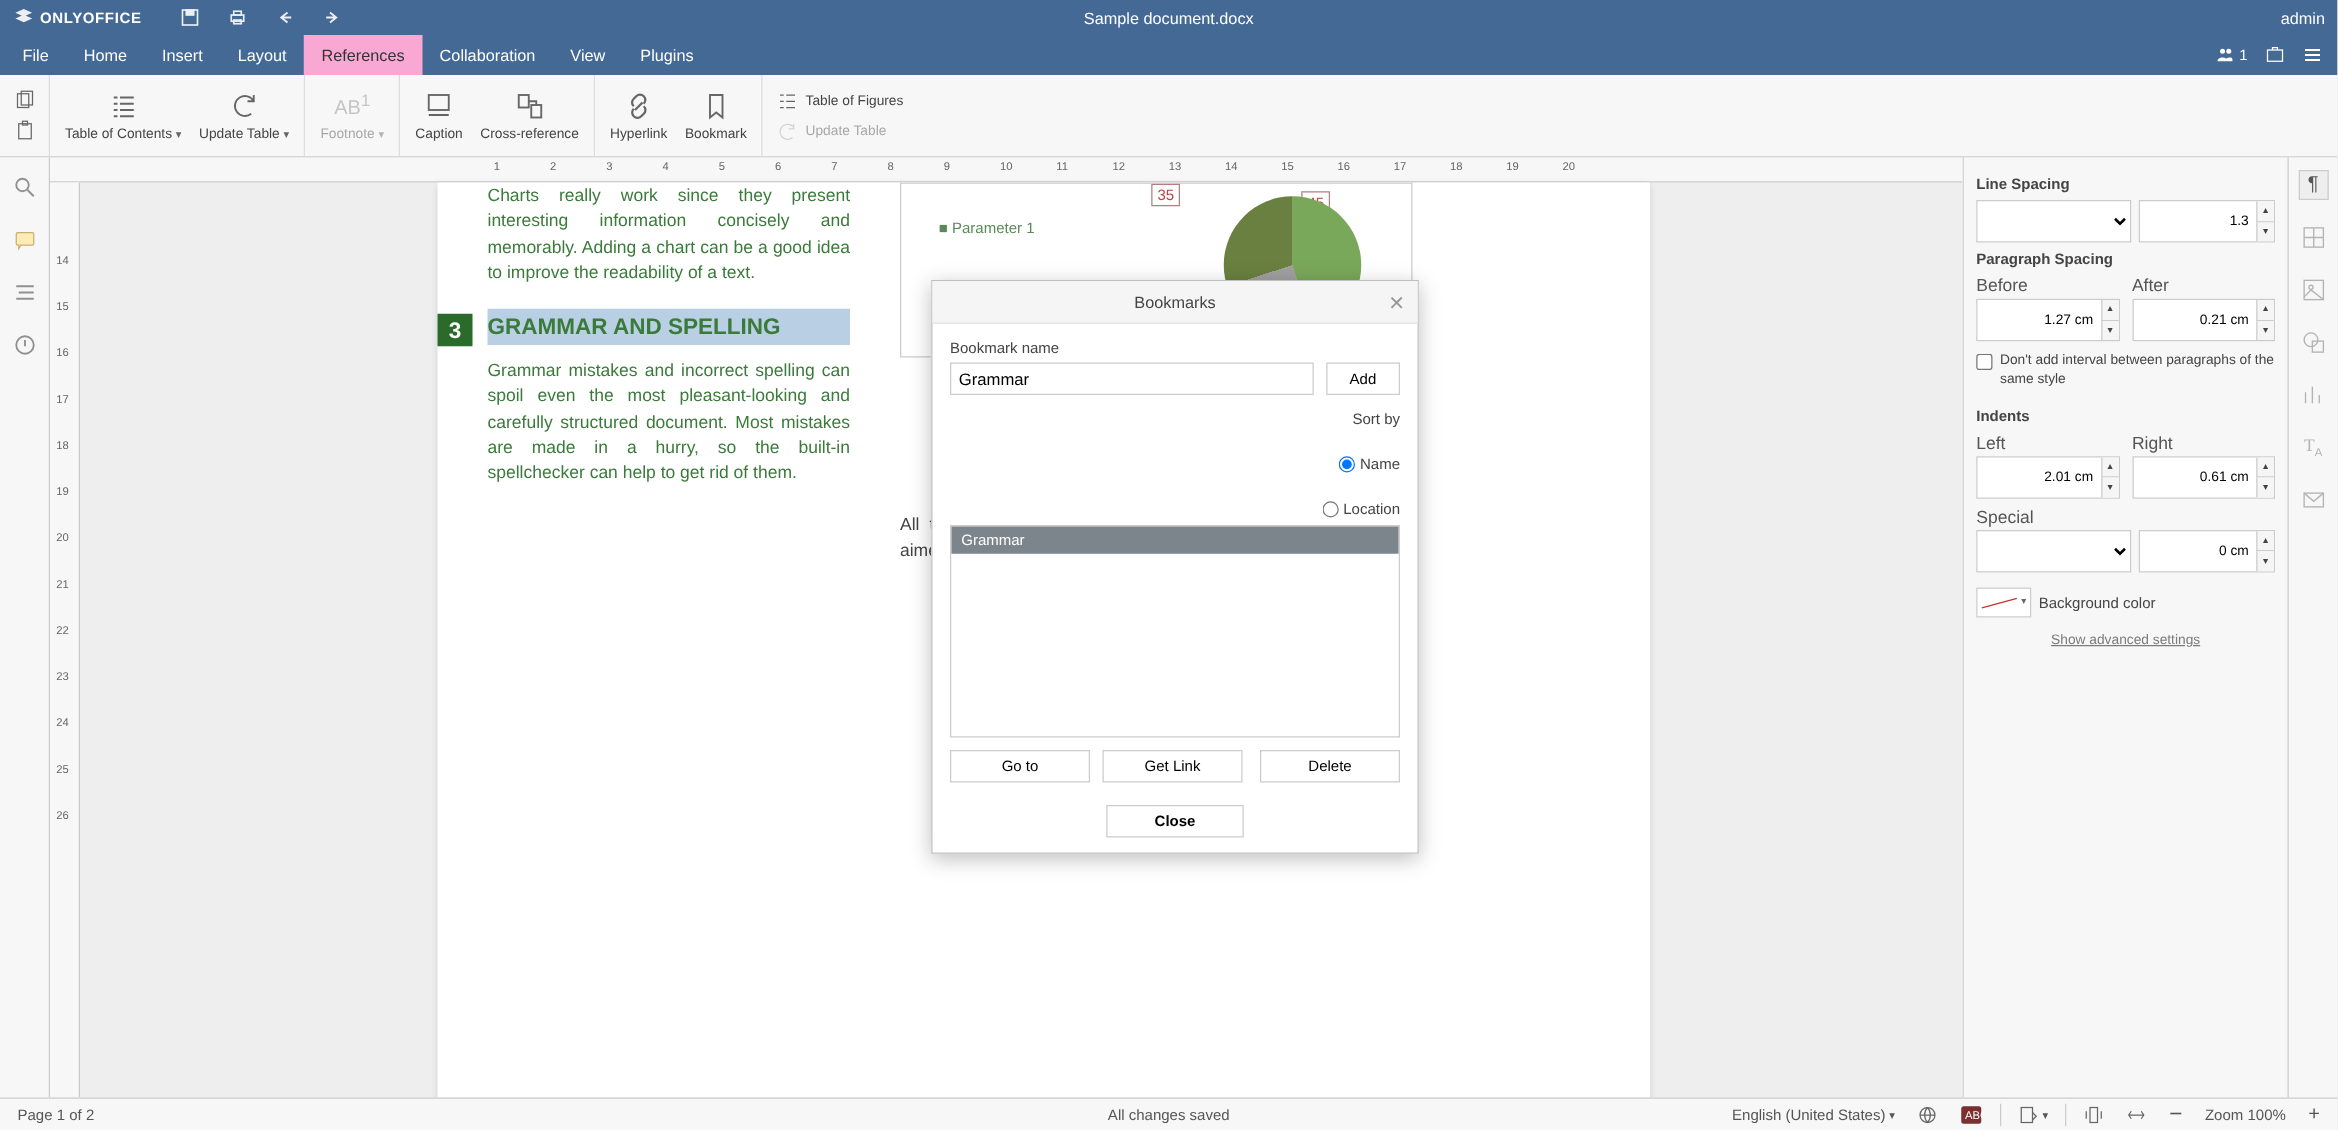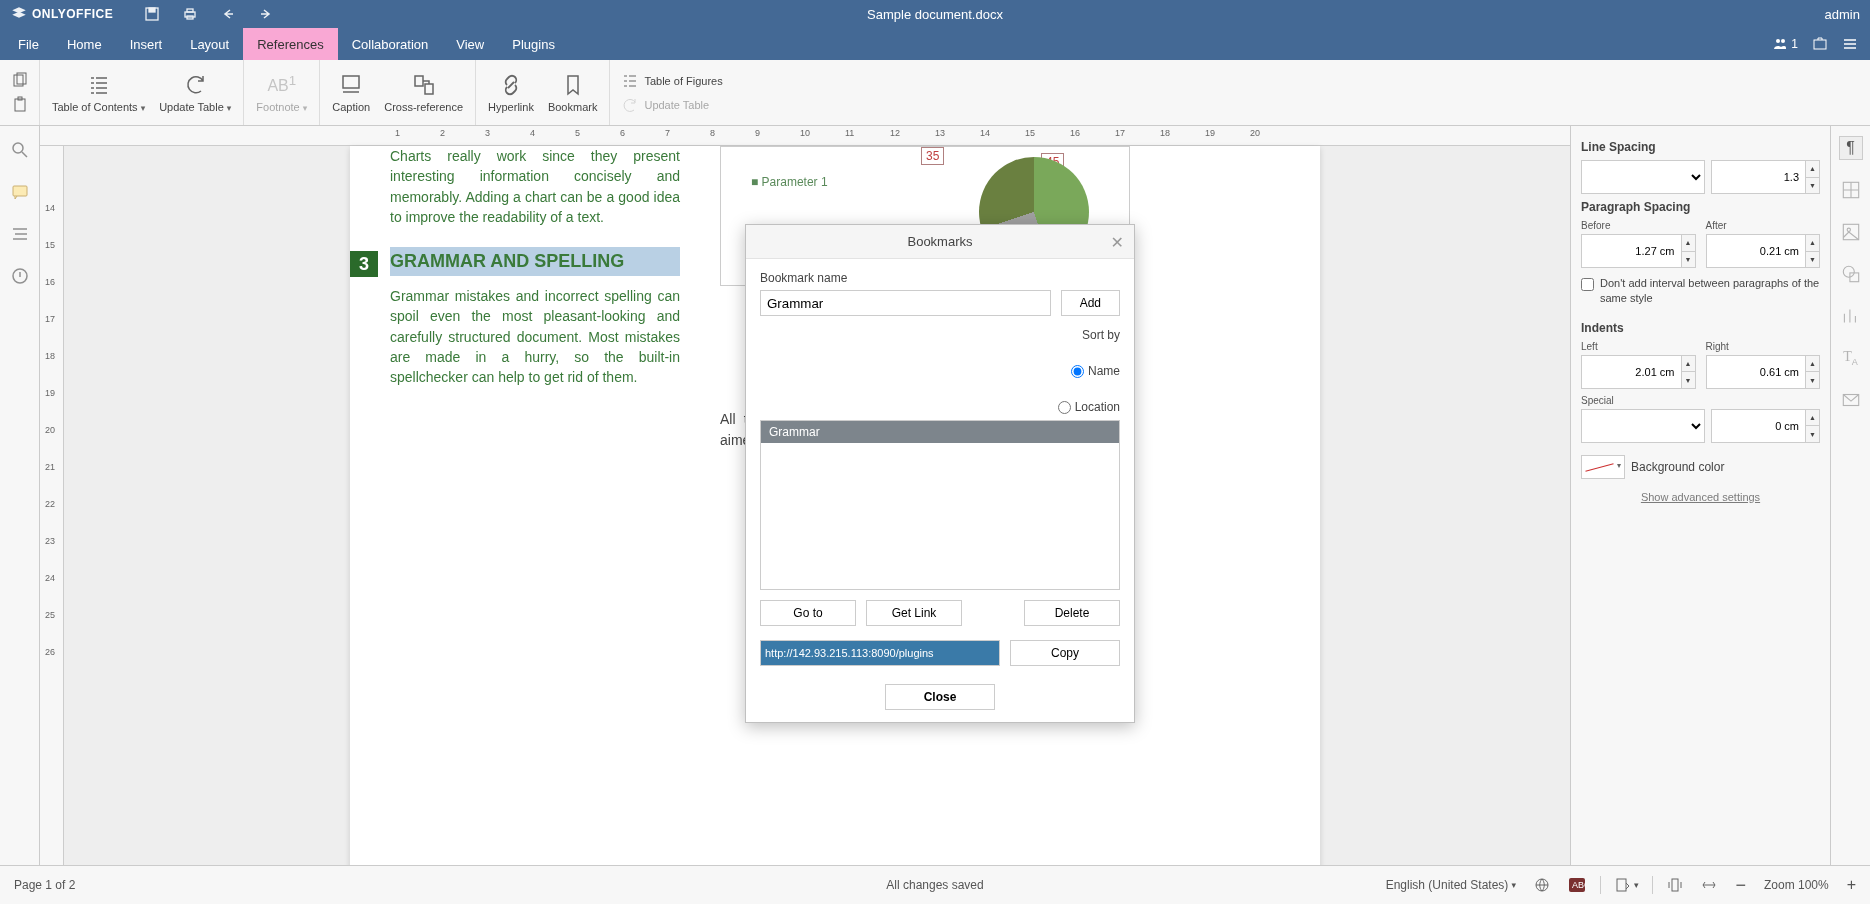--- a/index.html
+++ b/index.html
@@ -62,40 +62,40 @@
 .chart-box { position: absolute; left: 370px; top: 0px; width: 410px; height: 140px; border: 1px solid #ccc; background: #fff; }
 .chart-box .badge { position:absolute; border:1px solid #b08080; background:#fff; color:#c04040; font-size:12px; padding:1px 4px;}
 .chart-box .pie { position:absolute; right:40px; top:10px; width:110px; height:110px; border-radius:50%; background: conic-gradient(#7aa85a 0 45%, #a0a0a0 45% 70%, #6a8040 70% 100%); }
 
 
 .right-panel { width: 260px; background: #f7f7f7; border-left: 1px solid #cbcbcb; padding: 8px 10px; font-size: 12px; color: #444; overflow-y: auto; }
 .right-panel .sect { font-weight: bold; font-size: 12px; margin: 6px 0 6px; }
 .right-panel .row { display: flex; align-items: center; gap: 6px; margin-bottom: 6px; }
 .right-panel .half { display: flex; gap: 10px; }
 .right-panel .half > div { flex: 1; }
-.right-panel label { font-size: 10px; color: #555; display: block; margin-bottom: 3px; }
+.right-panel label { font-size: 14px; color: #555; display: block; margin-bottom: 3px; }
 .right-panel select, .right-panel input[type=text].spin { width: 100%; height: 24px; border: 1px solid #ccc; background: #fff; font-size: 11px; padding: 16px 6px; }
 .spin-wrap { position: relative; }
 .spin-wrap input { text-align: right; padding-right: 20px !important; }
 .spin-wrap .spinbtns { position: absolute; right: 1px; top: 1px; bottom: 1px; width: 14px; display: flex; flex-direction: column; }
 .spin-wrap .spinbtns div { flex: 1; border-left: 1px solid #ccc; display: flex; align-items: center; justify-content: center; font-size: 7px; cursor: pointer; background: #f5f5f5; }
 .spin-wrap .spinbtns div:first-child { border-bottom: 1px solid #ccc; }
 .right-panel .check { display: flex; align-items: flex-start; gap: 6px; font-size: 11px; line-height: 1.4; }
 .right-panel .check input { margin-top: 2px; }
 .right-panel .link { color: #7b7b7b; text-align: center; margin-top: 12px; cursor: pointer; text-decoration: underline; font-size: 11px; }
 .right-panel .borderbtn { width: 44px; height: 24px; border: 1px solid #ccc; background: #fff; position: relative; cursor:pointer; }
 .right-panel .borderbtn::before { content: ''; position: absolute; left: 3px; right: 10px; top: 50%; height: 1px; background: #cc3030; transform: rotate(-15deg); }
 .right-panel .borderbtn::after { content: '▾'; position: absolute; right: 3px; top: 5px; font-size: 8px; color: #666; }
 
 .right-tabs { width: 40px; background: #f7f7f7; border-left: 1px solid #cbcbcb; display: flex; flex-direction: column; align-items: center; padding-top: 10px; gap: 18px; }
 .right-tabs .tb { width: 24px; height: 24px; cursor: pointer; opacity: 0.6; display:flex;align-items:center;justify-content:center; border:1px solid transparent;}
 .right-tabs .tb.active { opacity: 1; border:1px solid #ccc; background:#eee;}
 
 
-.statusbar { position: absolute; bottom: 0; left: 0; right: 0; height: 39px; background: #f7f7f7; border-top: 1px solid #cbcbcb; display: flex; align-items: center; font-size: 12px; color: #555; }
+.statusbar { position: absolute; bottom: 0; left: 0; right: 0; height: 26px; background: #f7f7f7; border-top: 1px solid #cbcbcb; display: flex; align-items: center; font-size: 12px; color: #555; }
 .statusbar .seg { padding: 0 14px; }
 .statusbar .seg.center { position: absolute; left: 50%; transform: translateX(-50%); }
 .statusbar .right { margin-left: auto; display: flex; align-items: center; gap: 10px; padding-right: 10px; }
 .statusbar .sbtn { cursor: pointer; padding: 2px 4px; display:flex; align-items:center; gap:3px;}
 .statusbar .divider { width: 1px; height: 18px; background: #ccc; }
 
 
 .dialog { position: absolute; left: 745px; top: 224px; width: 390px; background: #fff; border: 1px solid #c0c0c0; box-shadow: 0 4px 16px rgba(0,0,0,0.25); z-index: 100; font-size: 12px; color: #444; }
 .dialog .dlg-title { background: #f5f5f5; height: 34px; display: flex; align-items: center; justify-content: center; position: relative; font-size: 13px; border-bottom: 1px solid #e3e3e3; }
 .dialog .dlg-close { position: absolute; right: 10px; top: 8px; cursor: pointer; font-size: 16px; color: #999; }
@@ -103,21 +103,21 @@
 .dialog label.fld { display: block; margin-bottom: 5px; }
 .dialog .name-row { display: flex; gap: 10px; margin-bottom: 12px; }
 .dialog .name-row input { flex: 1; height: 26px; border: 1px solid #ccc; padding: 0 6px; }
 .dialog .btn { border: 1px solid #ccc; background: #fff; height: 26px; padding: 0 18px; cursor: pointer; font-size: 12px; display: inline-flex; align-items: center; justify-content: center; }
 .dialog .sort-row { display: flex; align-items: flex-end; gap: 22px; margin-bottom: 6px; flex-direction: column; }
 .dialog .sort-row .r { display: flex; align-items: center; gap: 4px; }
 .dialog .list { border: 1px solid #ccc; height: 170px; overflow: auto; }
 .dialog .list .item { padding: 4px 8px; }
 .dialog .list .item.sel { background: #7d858c; color: #fff; }
 .dialog .btn-row { display: flex; gap: 10px; margin-top: 10px; }
-.dialog .btn-row .btn { flex: 0 0 auto; width: 96px; }
+.dialog .btn-row .btn { flex: 0 0 auto; width: 112px; }
 .dialog .btn-row .push { margin-left: auto; }
 .dialog .link-row { display: flex; gap: 10px; margin-top: 14px; align-items: center; }
 .dialog .link-row input { flex: 1; height: 26px; border: 1px solid #ccc; padding: 0 4px; color: #fff; background: #3a7aa8; font-size: 11px; }
 .dialog .dlg-footer {  padding: 6px 14px 12px; display: flex; justify-content: center; }
 .dialog .dlg-footer .btn { width: 110px; font-weight: bold; }
 
 svg { display: block; }
 </style>
 </head>
 <body>
@@ -514,24 +514,20 @@
         </label>
     </div>
     <div class="list">
       <div class="item sel">Grammar</div>
     </div>
     <div class="btn-row">
       <button class="btn">Go to</button>
       <button class="btn">Get Link</button>
       <button class="btn push">Delete</button>
     </div>
-    <div class="link-row">
-      <input type="text" value="http://142.93.215.113:8090/plugins" style="">
-      <button class="btn" style="width:110px">Copy</button>
-    </div>
   </div>
   <div class="dlg-footer">
     <button class="btn">Close</button>
   </div>
 </div>
 
 <div class="statusbar">
   <div class="seg">Page 1 of 2</div>
   <div class="seg center">All changes saved</div>
   <div class="right">

